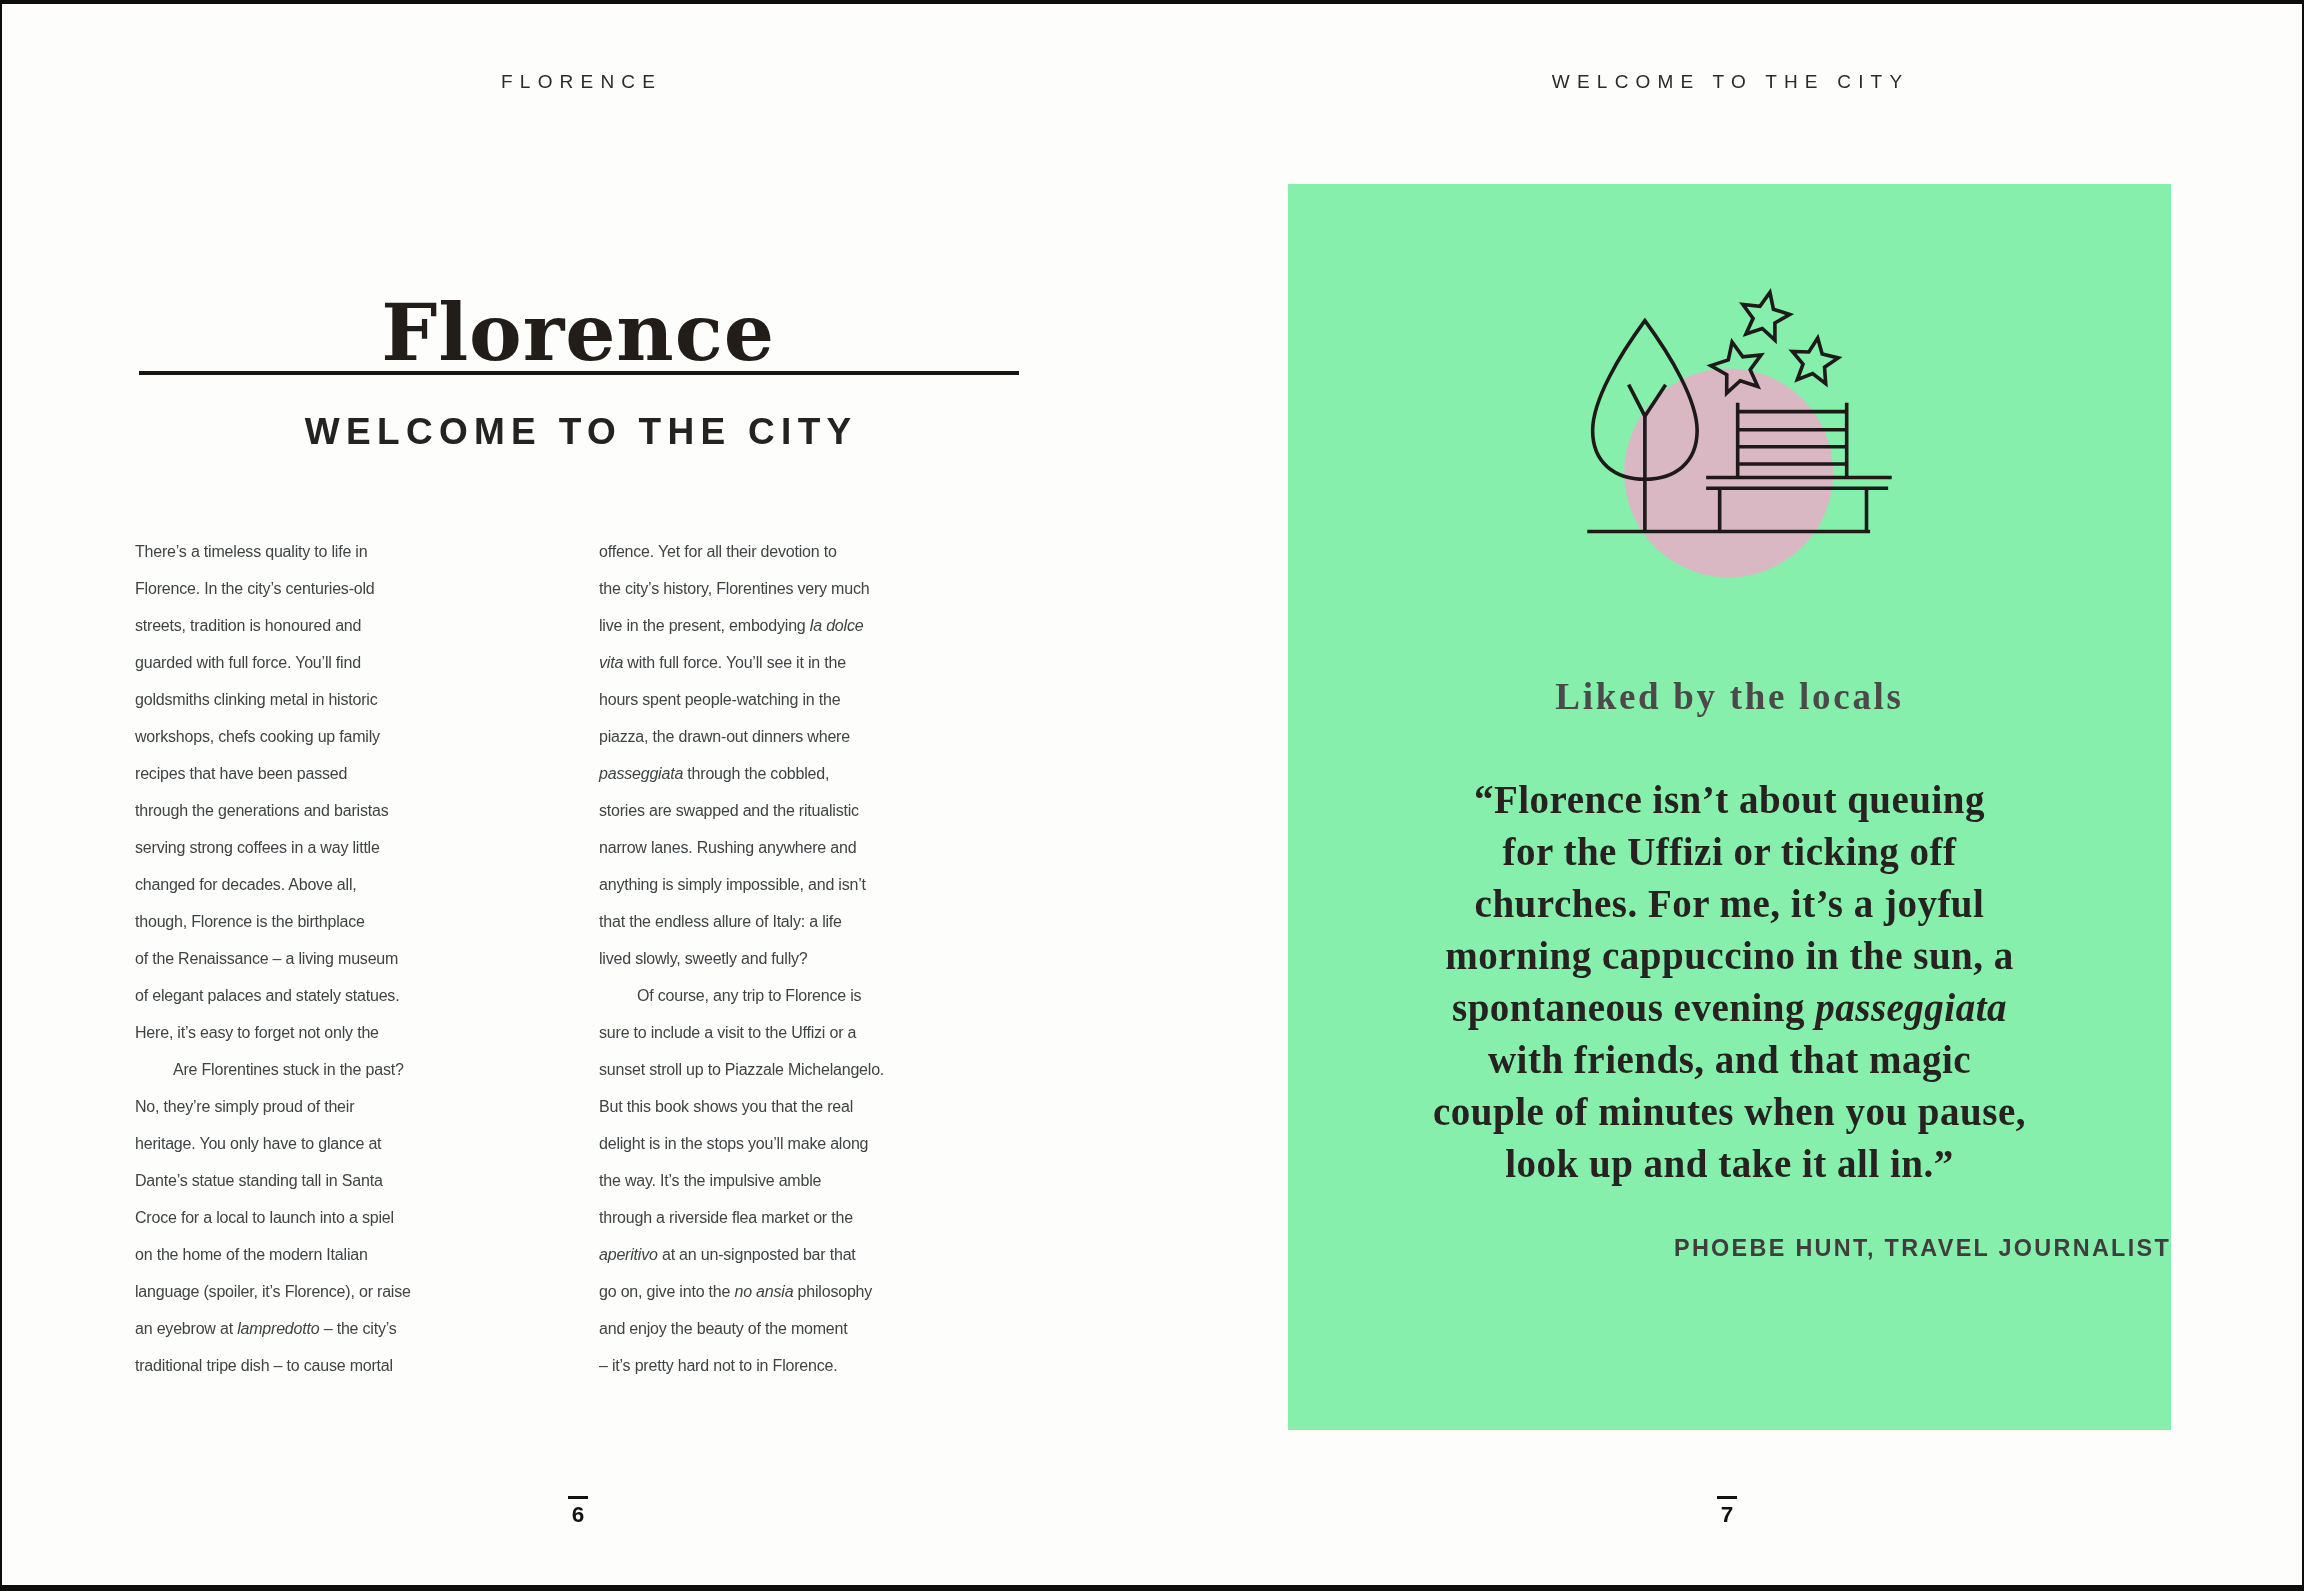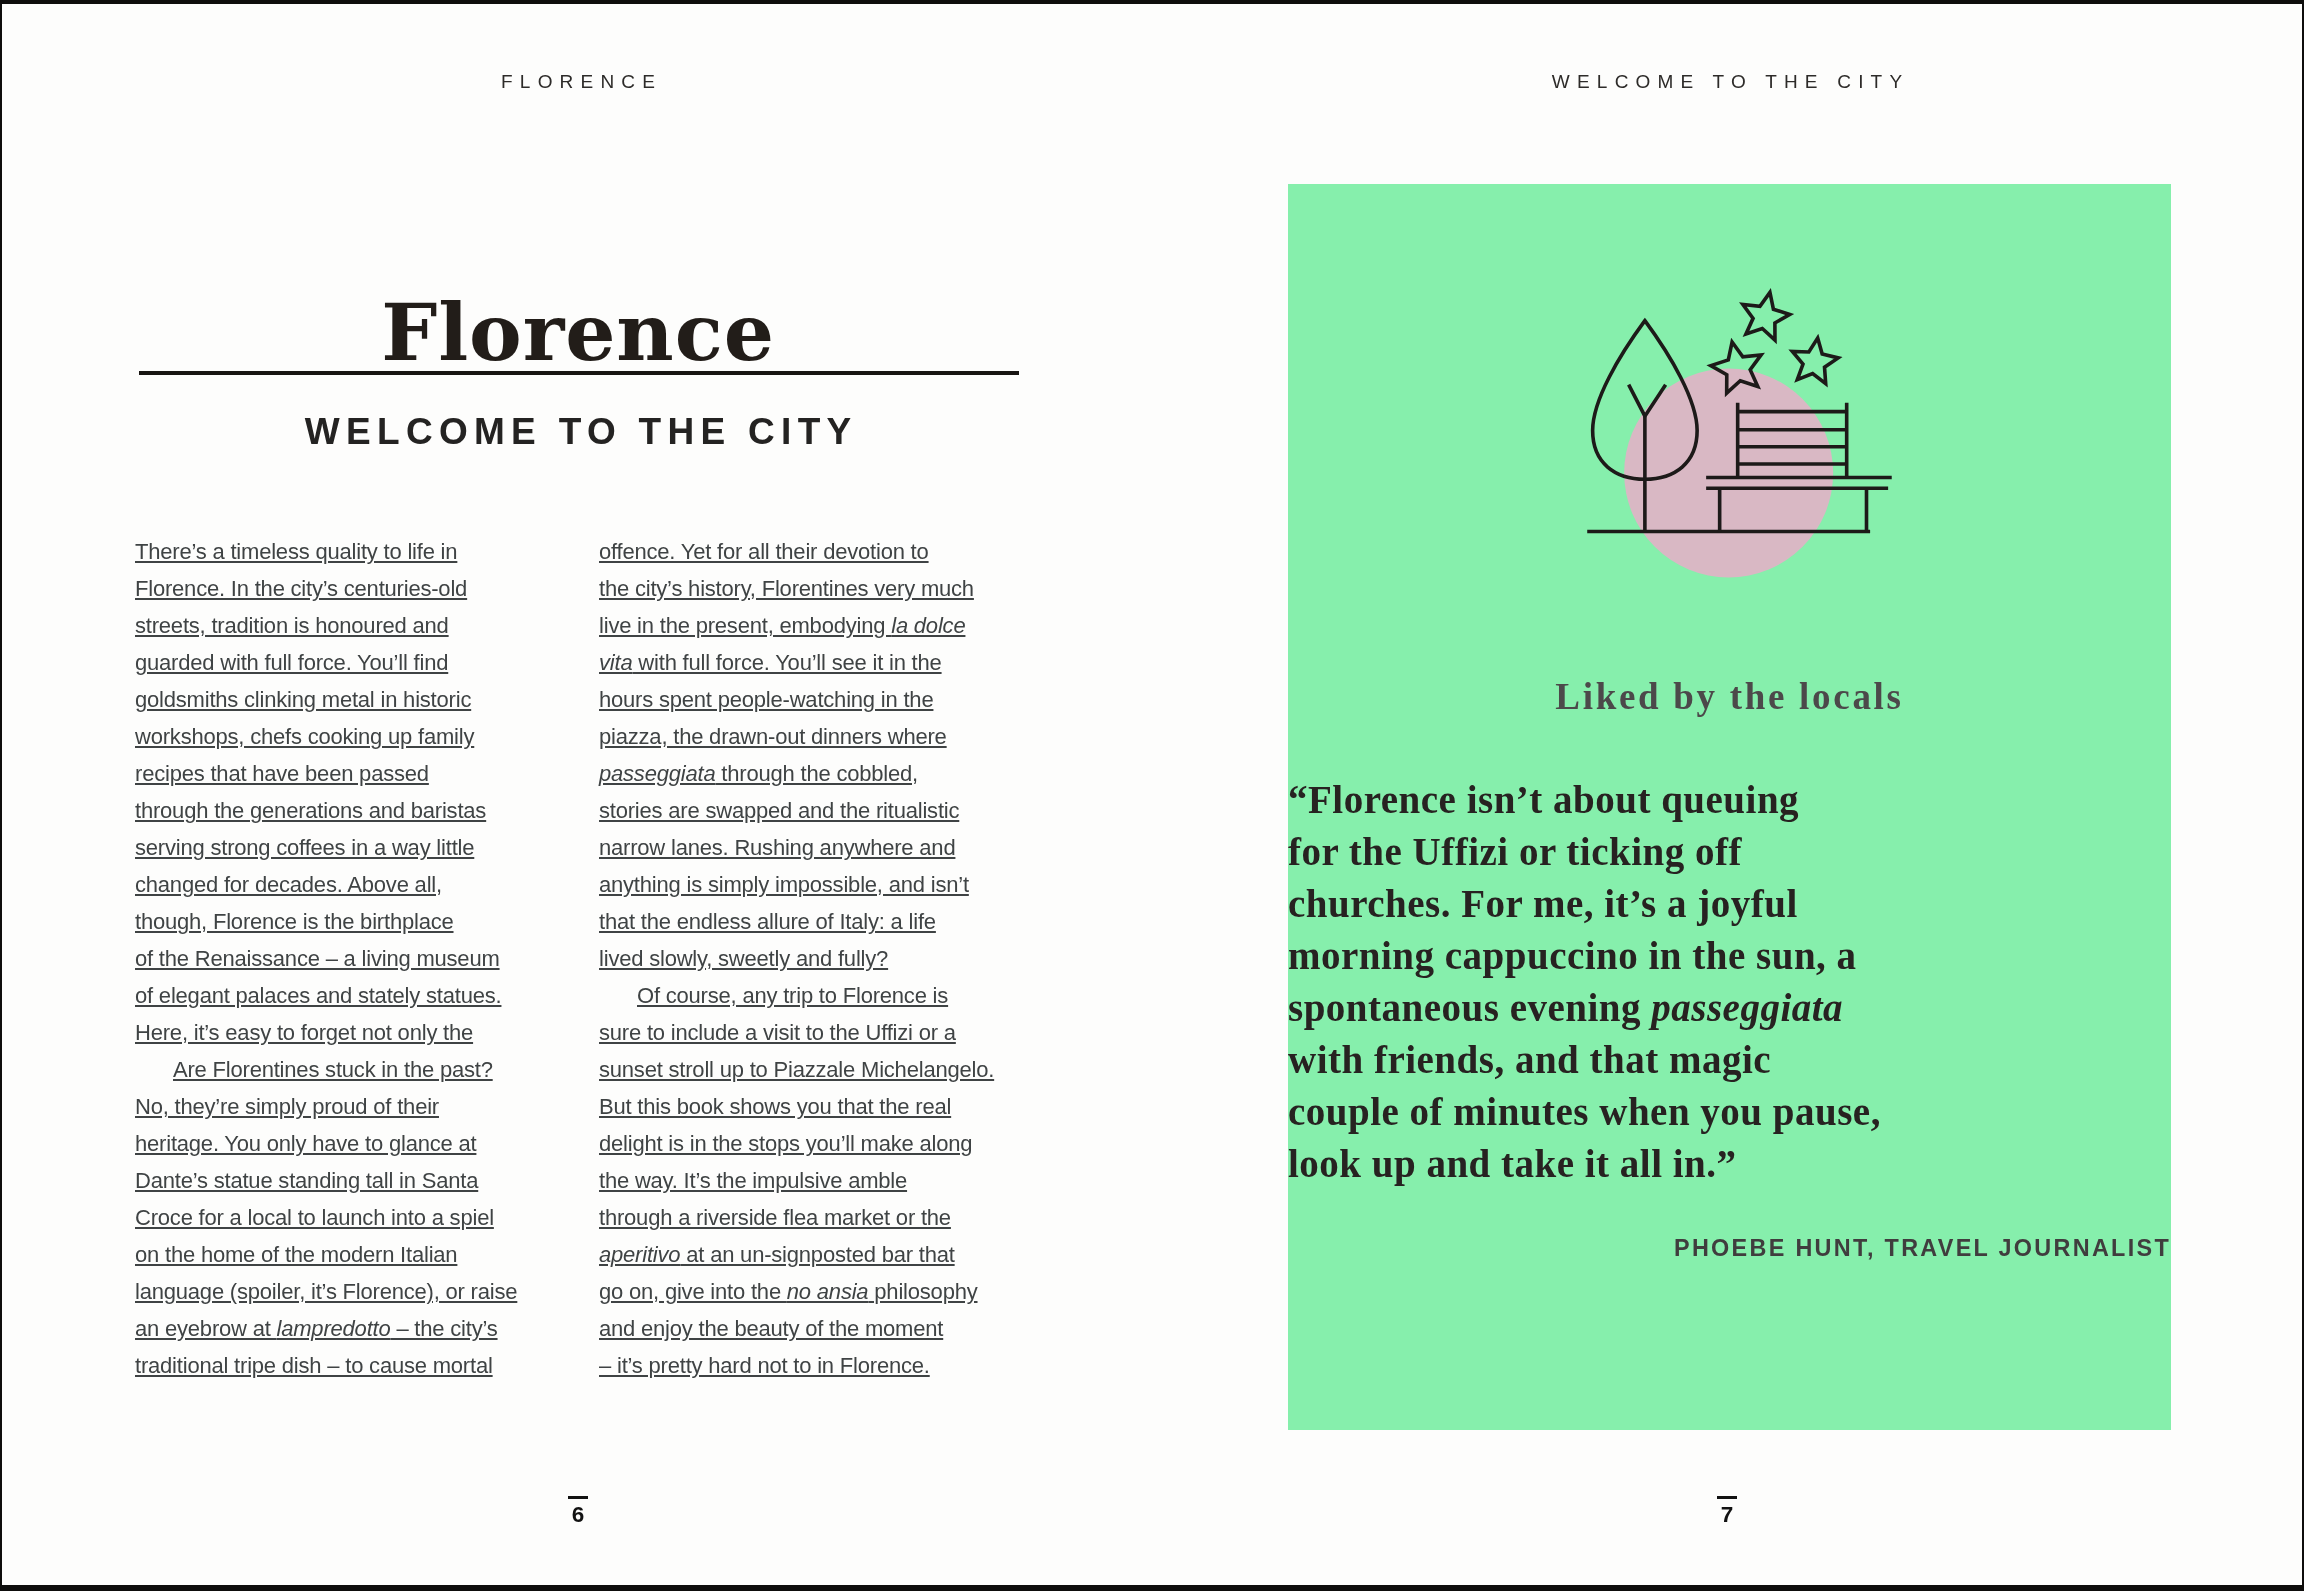--- a/index.html
+++ b/index.html
@@ -23,41 +23,41 @@
     font-family:"DejaVu Serif","Liberation Serif",serif; font-weight:700;
     font-size:79px; line-height:86px; color:#221d19; letter-spacing:0.9px;
   }
   .chapter-subtitle{
     position:absolute; left:0; top:407px; width:1152px; text-align:center;
     font-weight:700; font-size:37px; letter-spacing:6.3px; text-indent:6.3px; color:#242322;
   }
   
   .bodycol{position:absolute; top:529px; width:464px; color:#3f4344;}
   .col1{left:133px;} .col2{left:597px;}
-  .bodycol .line{font-size:22px; line-height:37px; letter-spacing:-0.2px; white-space:nowrap;text-decoration:underline;}
+  .bodycol .line{font-size:16px; line-height:37px; letter-spacing:-0.2px; white-space:nowrap;}
   .bodycol .line.indent{padding-left:38px;}
   
   .pageno{position:absolute; top:1492px; width:1152px; text-align:center;}
   .pn-left{left:0;} .pn-right{left:1149px;}
   .pn-rule{width:20px; height:2.7px; background:#121212; margin:0 auto 3.6px auto;}
   .pn-digit{font-size:22.5px; font-weight:700; color:#121212;}
   
   .card{
     position:absolute; left:1286px; top:180px; width:883px; height:1246px;
     background:#ece0e4;
   }
   .illustration{position:absolute; left:274px; top:97px; width:400px; height:310px;}
   .la{fill:none; stroke:#1d1a19; stroke-width:4px;}
   .liked-heading{
     position:absolute; left:0; top:491px; width:100%; text-align:center;
     font-family:"Liberation Serif",serif; font-weight:700; font-size:37px;
     letter-spacing:2.7px; color:#4c494a;
   }
   .quote{
-    position:absolute; left:0; top:590px; width:100%; 
+    position:absolute; left:0; top:590px; width:100%; text-align:center;
     font-family:"Liberation Serif",serif; font-weight:700; font-size:39px;
     line-height:52px; color:#272221; letter-spacing:0.5px;
   }
   .quote .line{white-space:nowrap;}
   .attribution{
     position:absolute; left:0; top:1051px; width:100%; text-align:right;
     font-weight:700; font-size:23.4px; letter-spacing:2.3px; color:#403d3e;
   }
 </style>
 </head>

